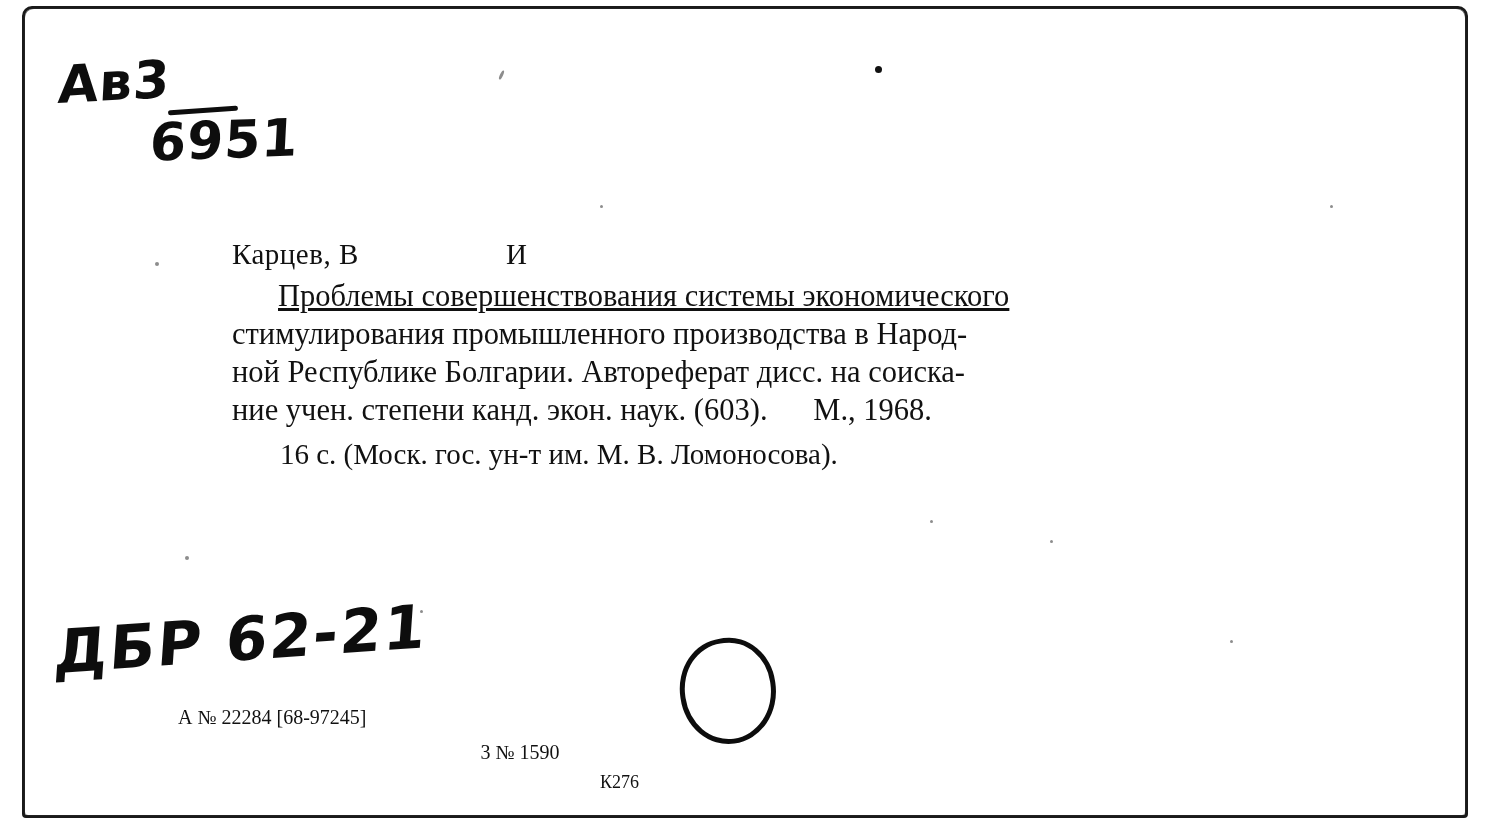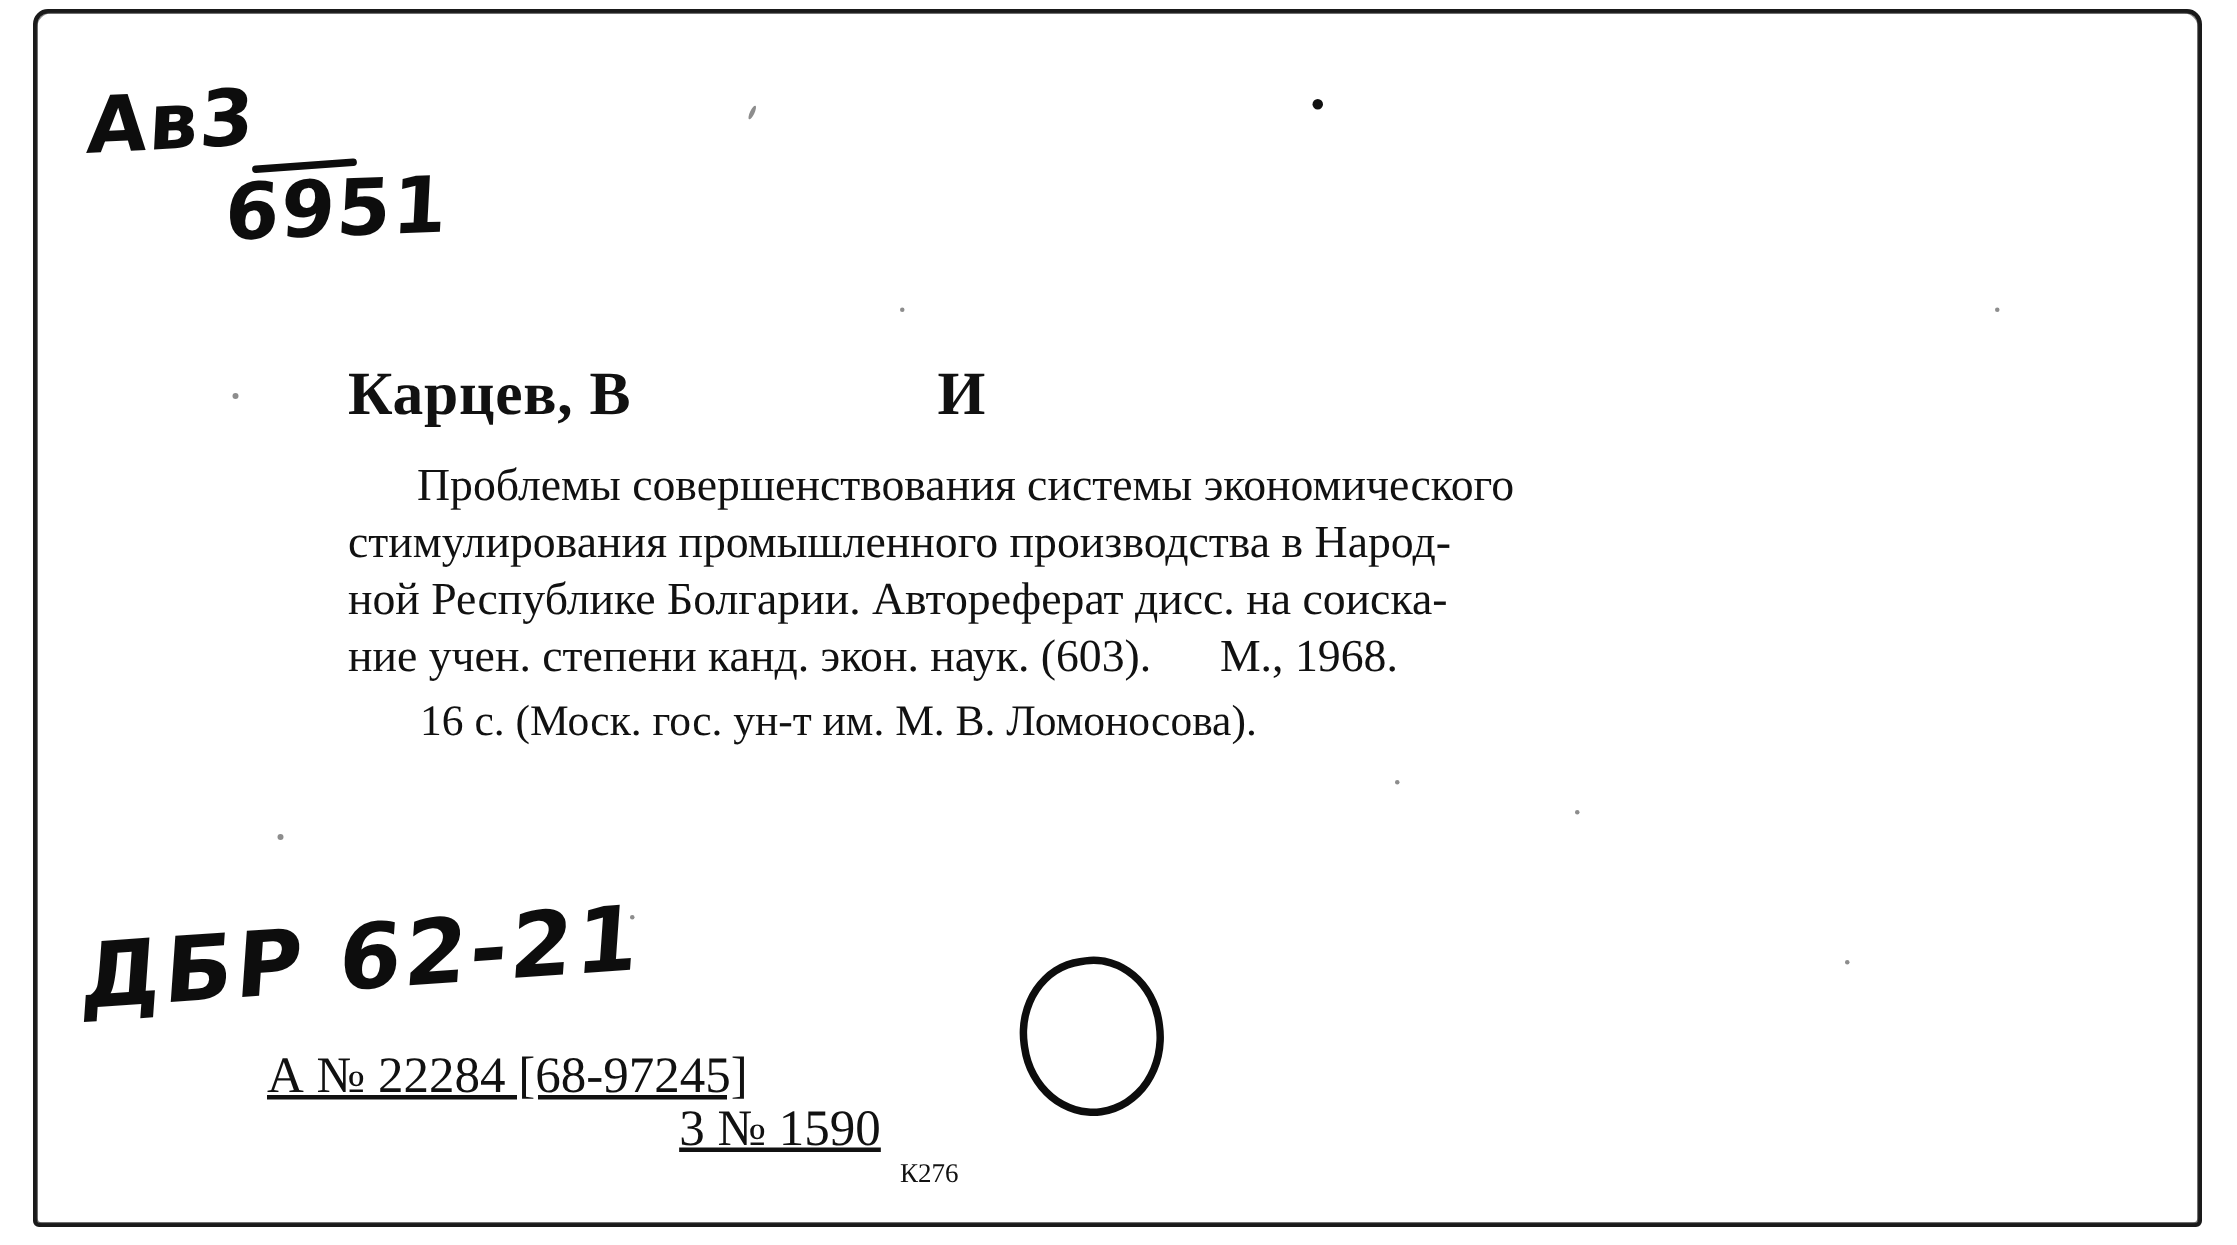--- a/index.html
+++ b/index.html
@@ -89,48 +89,47 @@
   }
 
   
   #record {
     position: absolute;
     left: 232px;
     top: 238px;
     width: 1168px;
   }
   #author-line {
-    font-weight: bold;
-    font-size: 41px;
+    font-weight: normal;
+    font-size: 29px;
     letter-spacing: .5px;
-    margin-bottom: 18px;
+    margin-bottom: 6px;
     white-space: pre;
   }
   .body-line {
     font-size: 30.5px;
     line-height: 38px;
     white-space: pre;
   }
-  #title-line-1 { text-indent: 46px; }
+  #title-line-1 { text-indent: 46px; text-decoration: underline; }
   #collation-line {
     font-size: 29px;
     margin-top: 9px;
     text-indent: 48px;
     white-space: pre;
   }
 
   
   #footer {
     position: absolute;
     left: 120px;
     top: 700px;
     width: 800px;
-    font-size: 34px;
+    font-size: 20px;
     line-height: 35px;
-    text-decoration: underline;
   }
   #footer-line-1 { margin-left: 58px; white-space: pre; }
   #footer-line-2 { margin-left: 0px; white-space: pre; text-align: center; }
   #footer-line-3 { margin-left: 58px; white-space: pre; }
   #footer-code {
     position: absolute;
     left: 600px;
     top: 772px;
     font-size: 18px;
     white-space: pre;

